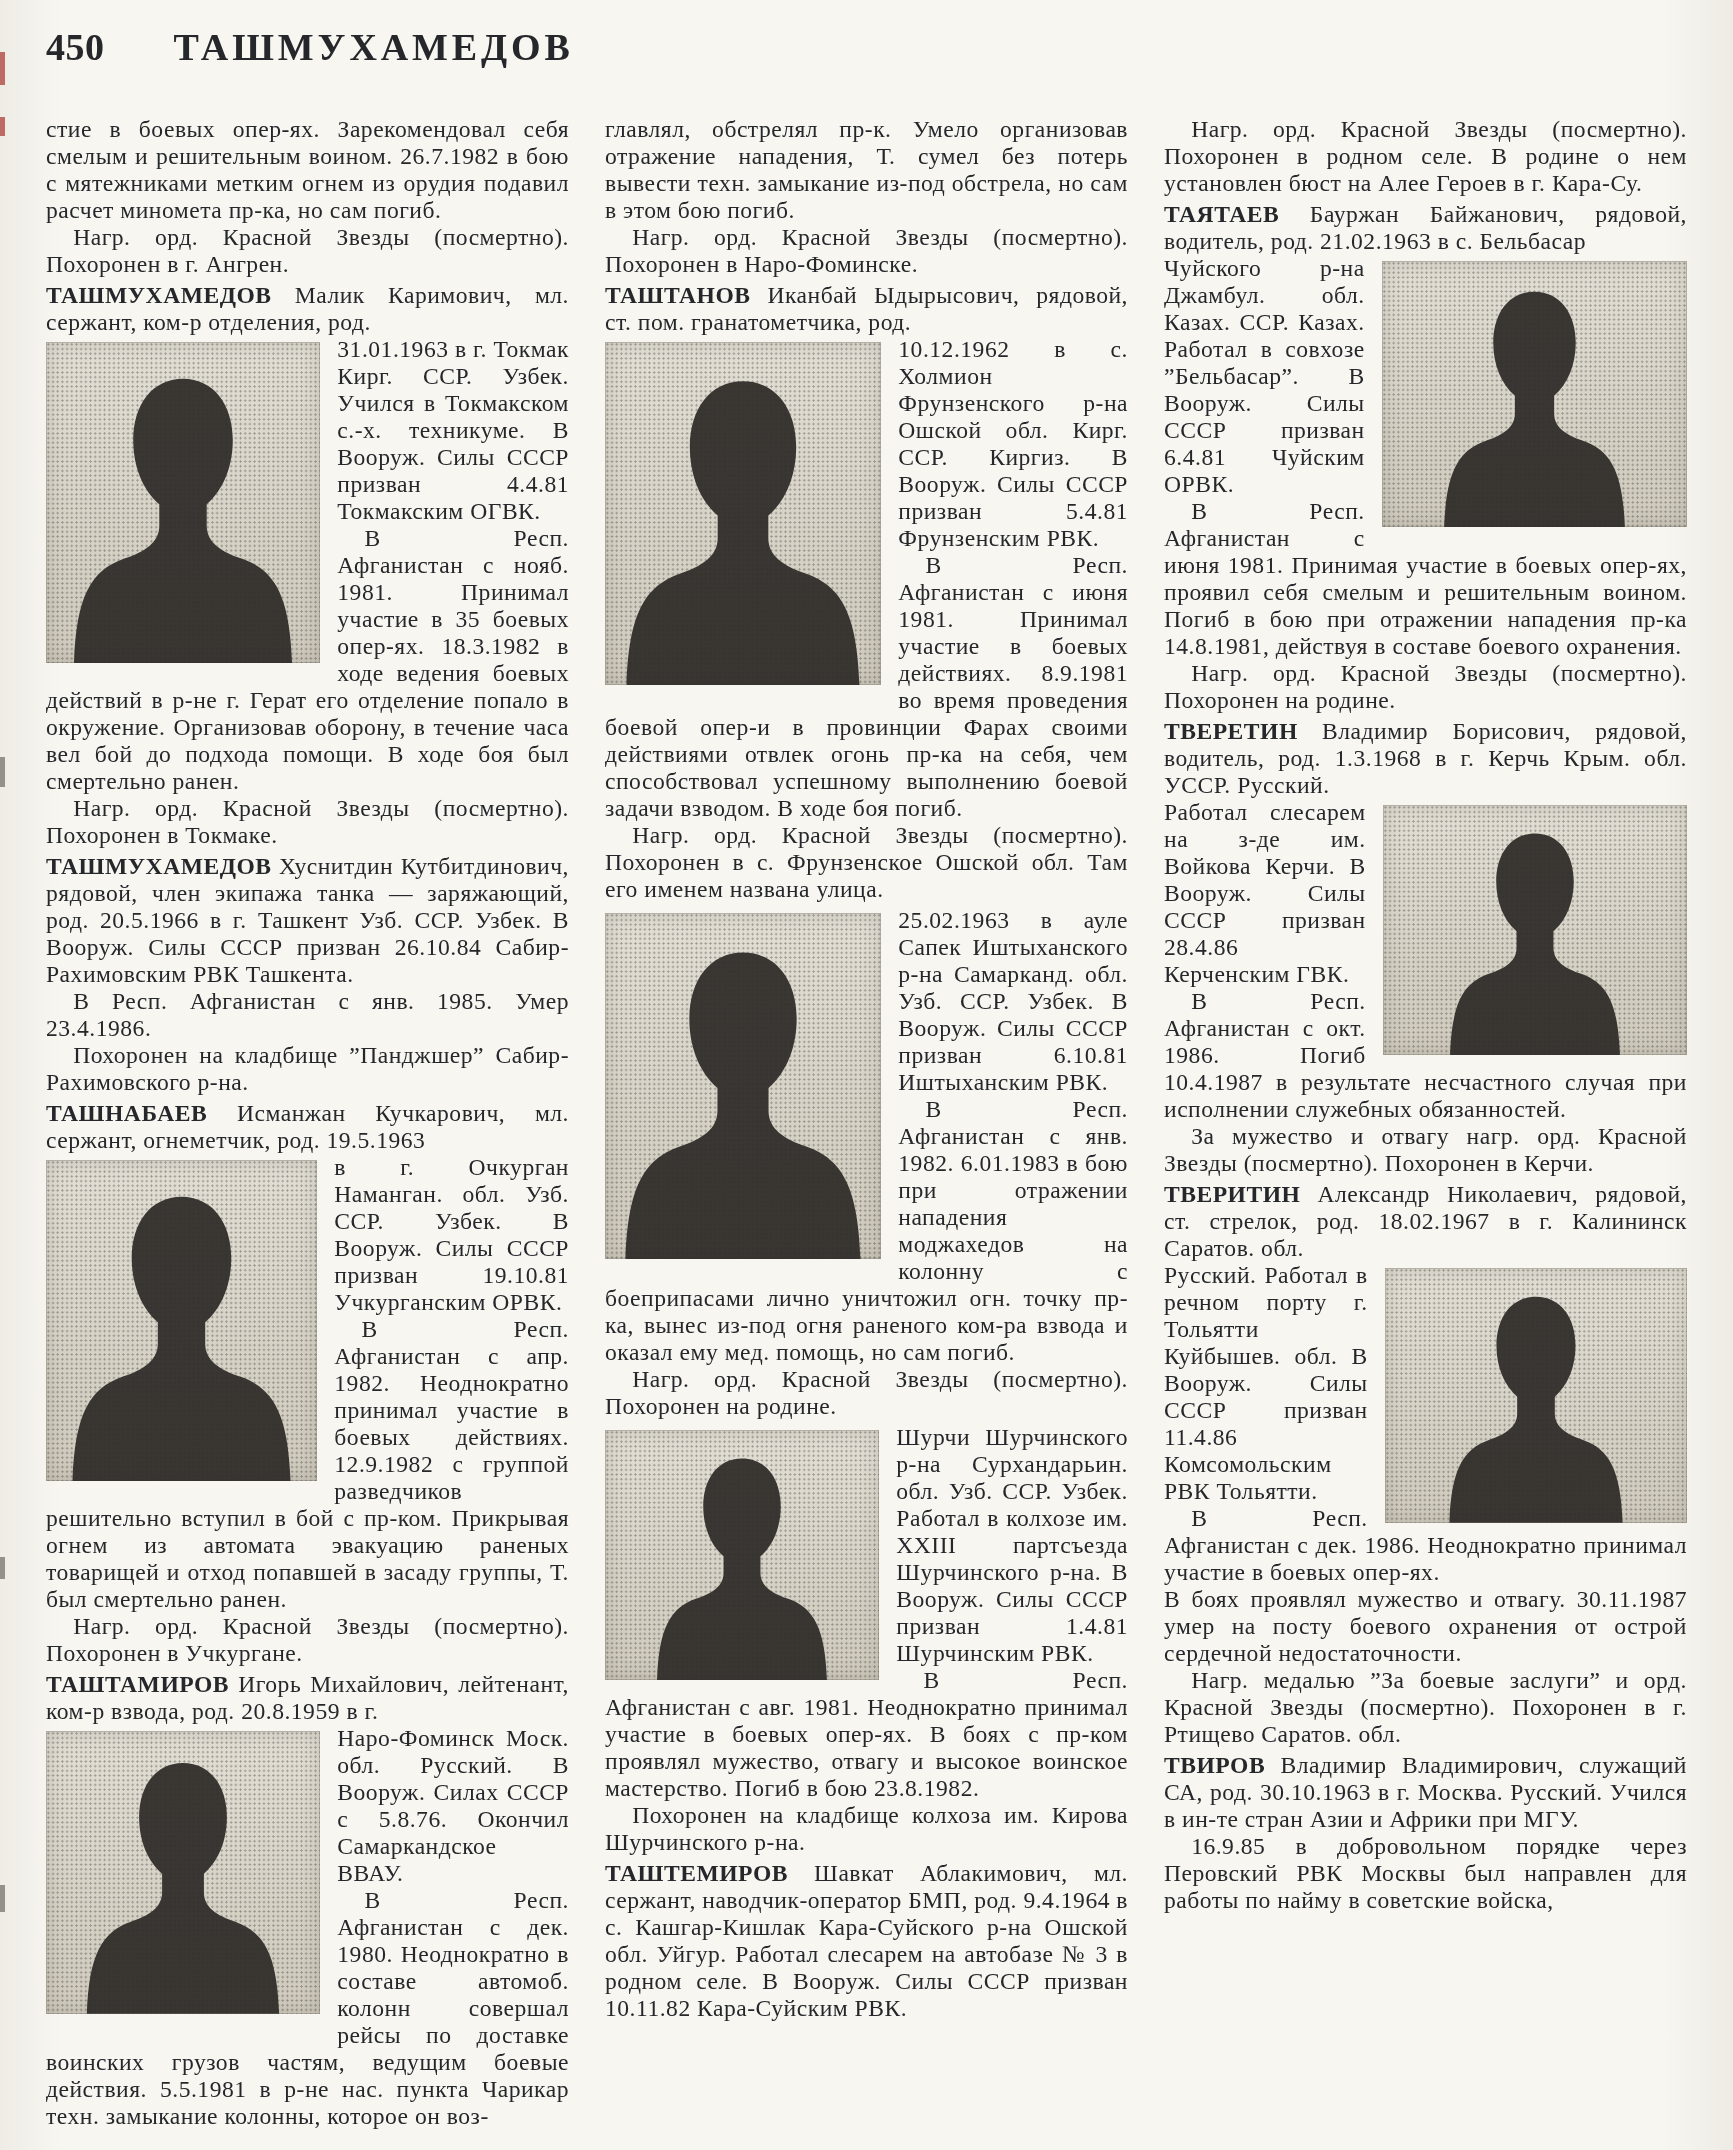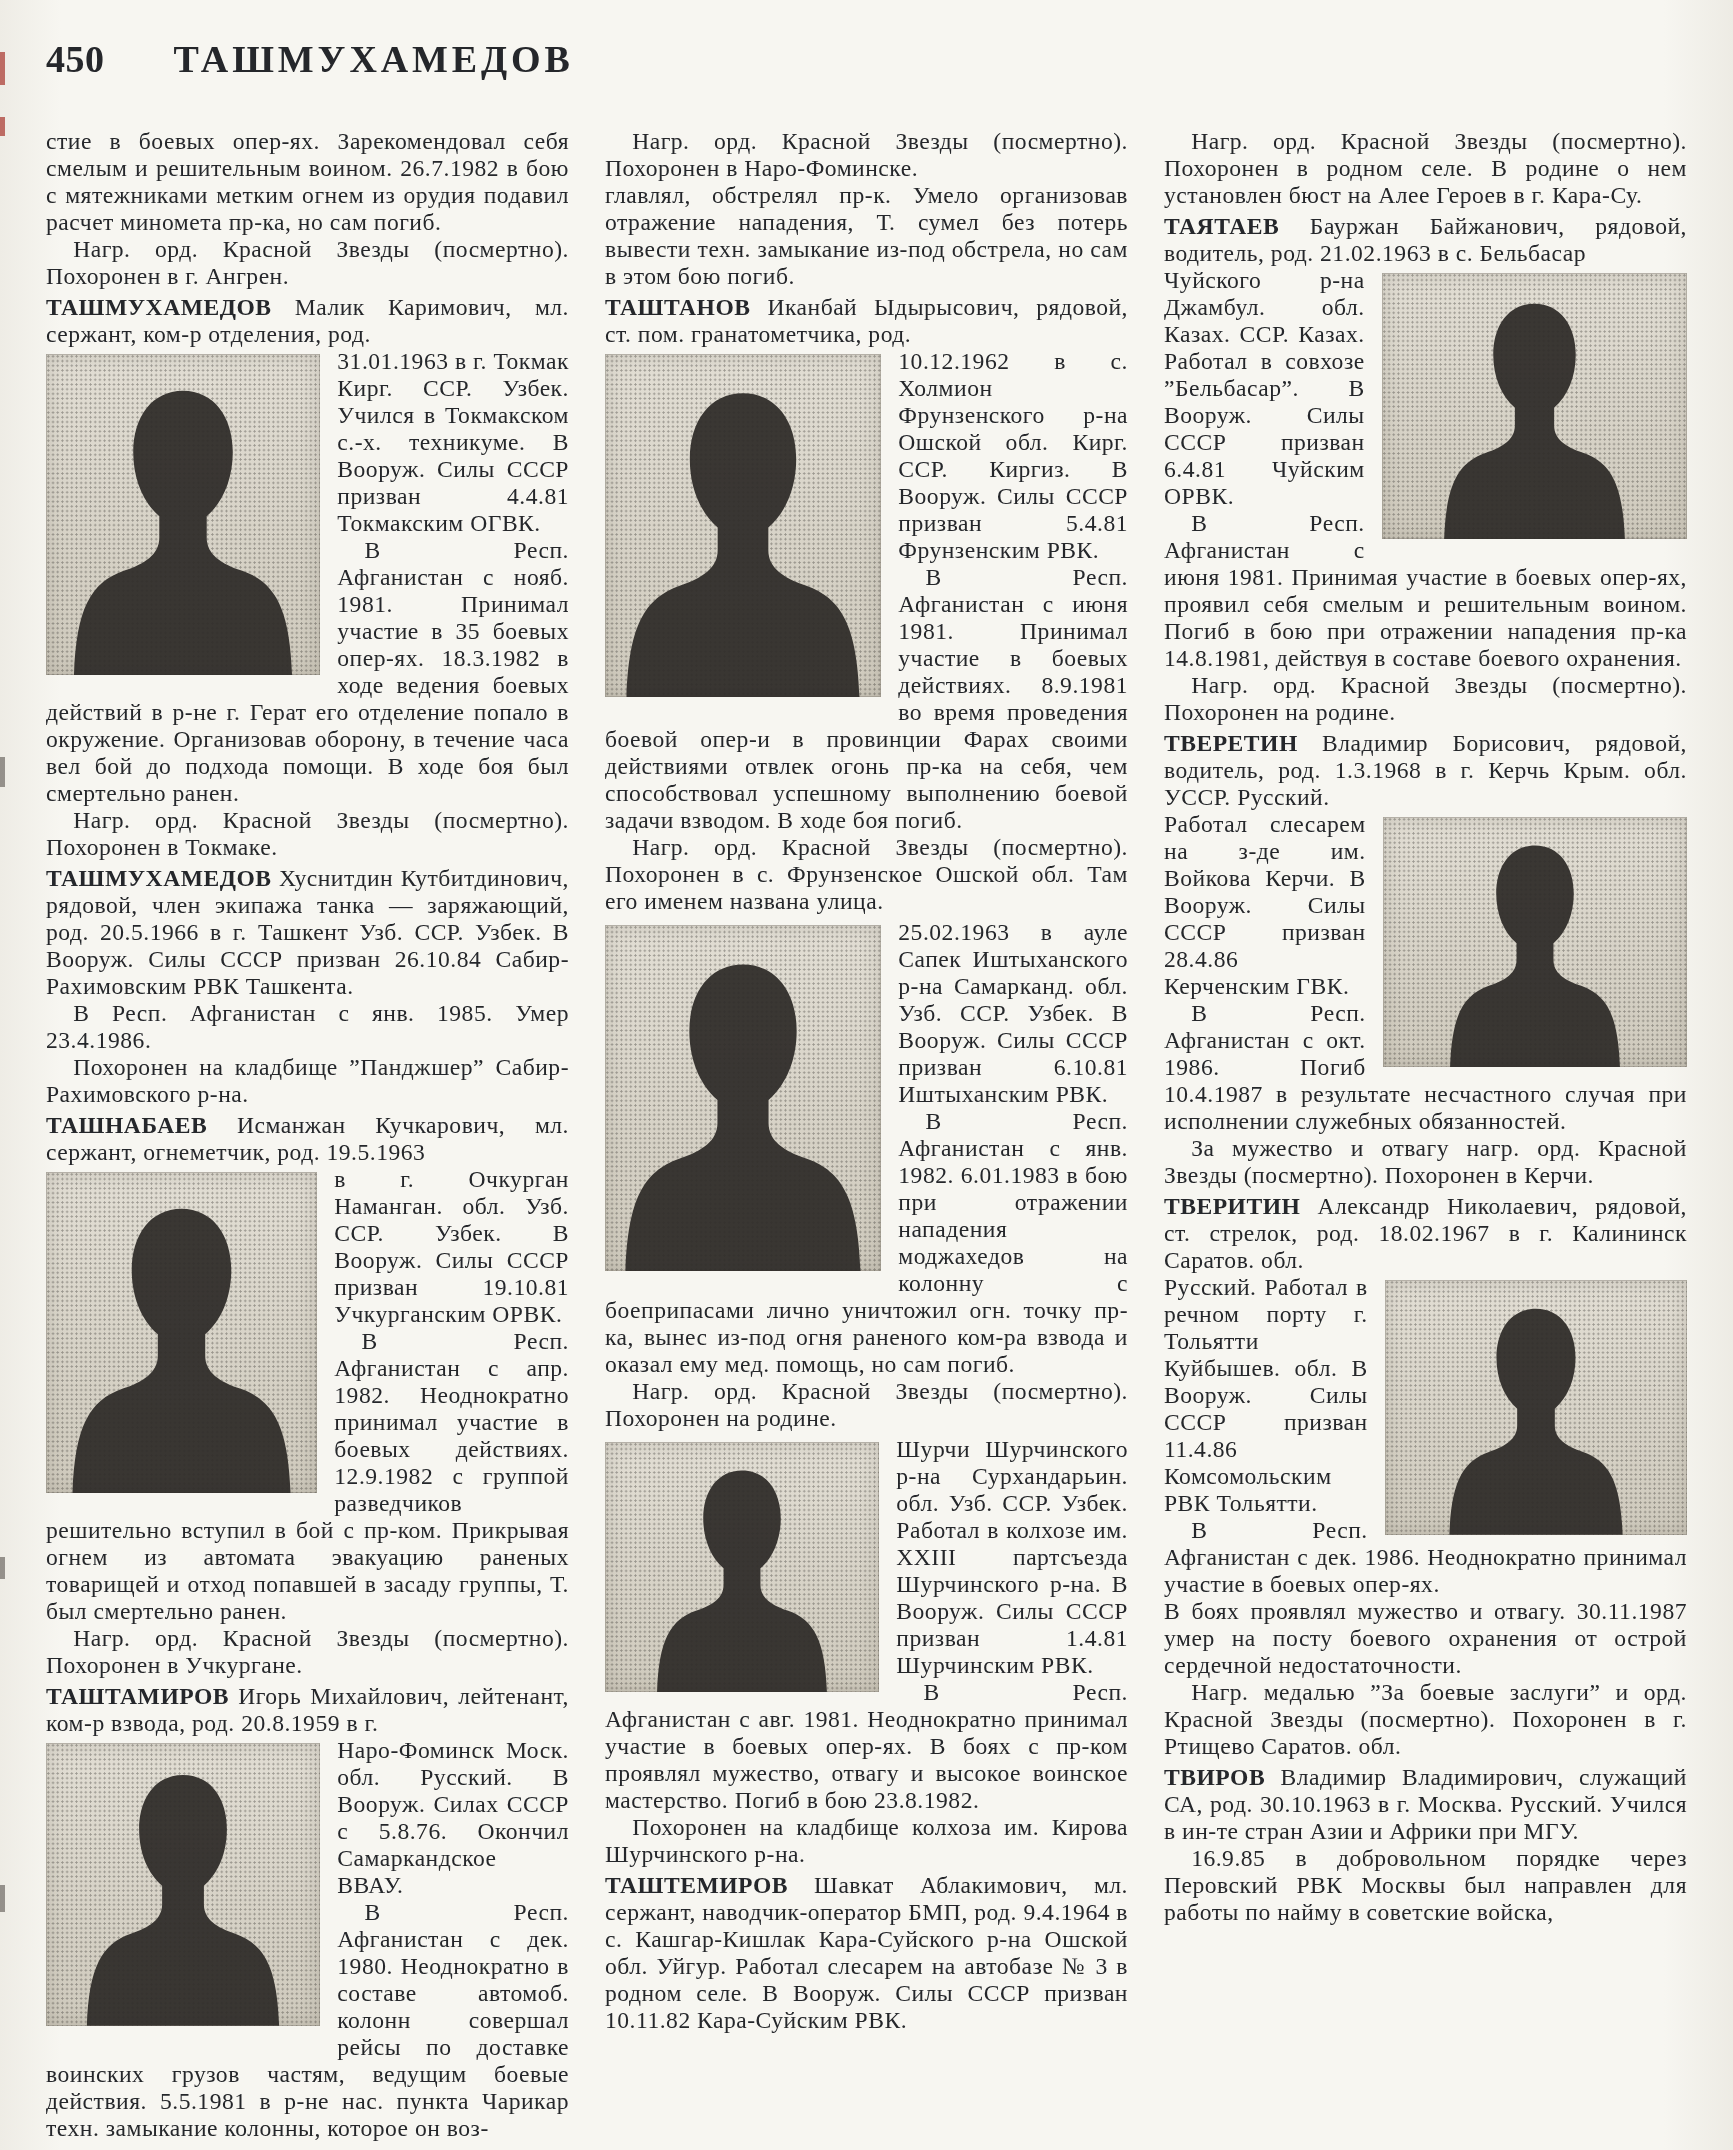--- a/index.html
+++ b/index.html
@@ -1,20 +1,20 @@
 <!DOCTYPE html>
 <html lang="ru" style="font-size:12.6px"><head>
 <meta charset="utf-8">
 <style>
   html,body{margin:0;padding:0;background:#888;}
   .page{
     position:relative;
     width:1733px;height:2151px;
     box-sizing:border-box;
-    padding:16px 46px;
+    padding:4px 46px;
     background:linear-gradient(90deg,#eeece5 0%,#f7f6f1 3.5%,#f7f6f1 96%,#edebe4 100%) #f6f5f0;
     color:#25272b;
     font-family:"Liberation Serif","DejaVu Serif",serif;
     font-size:23.6px;line-height:27px;letter-spacing:0.5px;
     overflow:hidden;
   }
   .header{display:flex;align-items:baseline;padding-top:23.6px;height:52px;}
   .pagenum{font-weight:bold;font-size:38px;line-height:1;}
   .runhead{font-weight:bold;font-size:38px;line-height:1;letter-spacing:3.9px;margin-left:69px;}
   .columns{display:flex;gap:36px;margin-top:36px;height:2044px;}
@@ -97,22 +97,22 @@
                 <path d="M50,10 C63,10 71,21 71,36 C71,47 67,57 60,63 L60,72 C60,79 66,83 75,86 C89,91 95,102 96,130 L4,130 C5,102 11,91 25,86 C34,83 40,79 40,72 L40,63 C33,57 29,47 29,36 C29,21 37,10 50,10 Z" fill="#302d2a"></path>
               </svg>
             </div>
             <p class="para">Наро-Фоминск Моск. обл. Русский. В Вооруж. Силах СССР с 5.8.76. Окончил Самаркандское ВВАУ.</p>
             <p class="para indent">В Респ. Афганистан с дек. 1980. Неоднократно в составе автомоб. колонн совершал рейсы по доставке воинских грузов частям, ведущим боевые действия. 5.5.1981 в р-не нас. пункта Чарикар техн. замыкание колонны, которое он воз-</p>
           </div>
         </div>
       </div>
       <div class="column">
         <div class="continuation">
+          <p class="para">главлял, обстрелял пр-к. Умело организовав отражение нападения, Т. сумел без потерь вывести техн. замыкание из-под обстрела, но сам в этом бою погиб.</p>
           <p class="para indent">Нагр. орд. Красной Звезды (посмертно). Похоронен в Наро-Фоминске.</p>
-          <p class="para">главлял, обстрелял пр-к. Умело организовав отражение нападения, Т. сумел без потерь вывести техн. замыкание из-под обстрела, но сам в этом бою погиб.</p>
         </div>
         <div class="entry">
           <p class="para head"><b class="surname">ТАШТАНОВ</b><span class="headrest"> Иканбай Ыдырысович, рядовой, ст. пом. гранатометчика, род.</span></p>
           <div class="entry-body">
             <div class="photo left" style="width: 276px; height: 343px;">
               <svg viewBox="0 0 100 130" preserveAspectRatio="xMidYMax meet" aria-hidden="true">
                 <path d="M50,10 C63,10 71,21 71,36 C71,47 67,57 60,63 L60,72 C60,79 66,83 75,86 C89,91 95,102 96,130 L4,130 C5,102 11,91 25,86 C34,83 40,79 40,72 L40,63 C33,57 29,47 29,36 C29,21 37,10 50,10 Z" fill="#302d2a"></path>
               </svg>
             </div>
             <p class="para">10.12.1962 в с. Холмион Фрунзенского р-на Ошской обл. Кирг. ССР. Киргиз. В Вооруж. Силы СССР призван 5.4.81 Фрунзенским РВК.</p>

